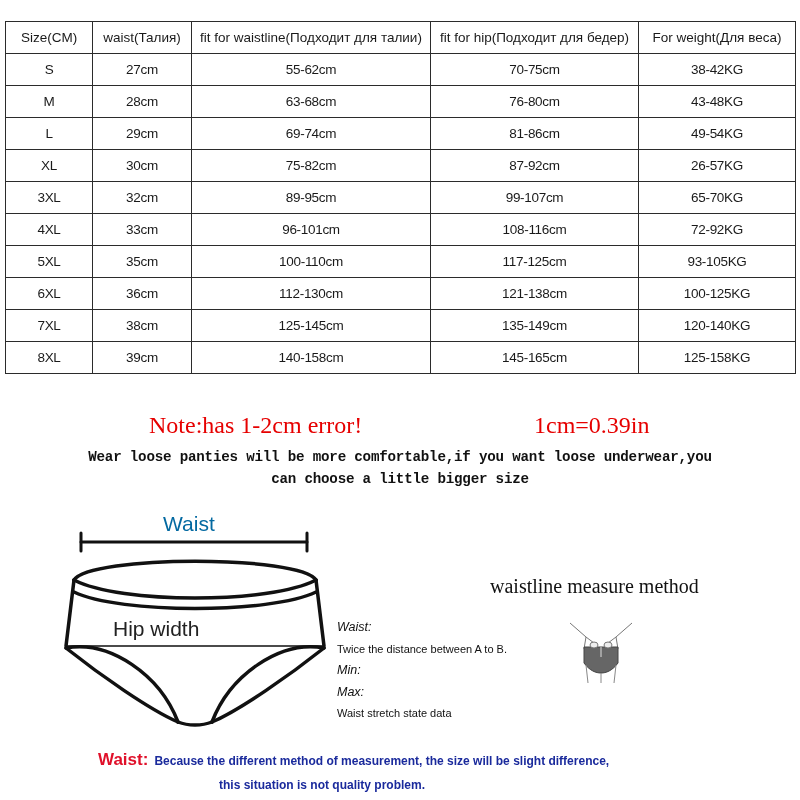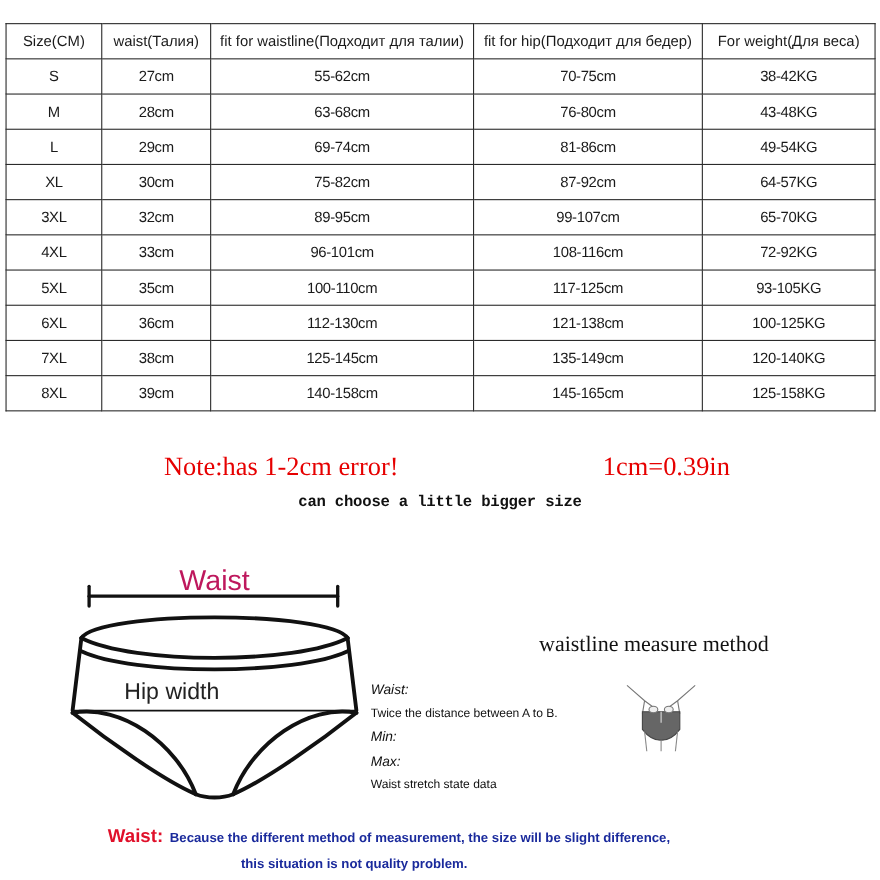--- a/index.html
+++ b/index.html
@@ -3,25 +3,25 @@
 <meta charset="utf-8">
 <style>
   html, body { margin: 0; padding: 0; background: #ffffff; }
   body { width: 800px; height: 800px; position: relative; overflow: hidden; font-family: "Liberation Sans", sans-serif; color: #1a1a1a; }
   .size-table { position: absolute; left: 5px; top: 21px; width: 790px; border-collapse: collapse; table-layout: fixed; }
   .size-table th, .size-table td { border: 1.5px solid #2b2b2b; text-align: center; font-weight: normal; padding: 0; height: 31px; }
   .size-table th { font-size: 13.5px; height: 31px; }
   .size-table td { font-size: 13.5px; font-family: "Liberation Sans Narrow", "Liberation Sans", sans-serif; letter-spacing: -0.3px; }
   .note-red { position: absolute; left: 0; top: 412px; width: 800px; font-family: "Liberation Serif", serif; color: #e60000; font-size: 24px; }
   .note-red .a { position: absolute; left: 121px; top: 0; margin-left: 28px; }
-  .note-red .b { position: absolute; left: 548px; top: 0; font-family: Liberation Serif, serif; }
+  .note-red .b { position: absolute; left: 534px; top: 0; font-family: Liberation Serif, serif; }
   .note-black { position: absolute; left: 0; top: 446px; width: 800px; text-align: center; font-family: "Liberation Mono", monospace; font-size: 14.2px; font-weight: bold; line-height: 22px; color: #111; letter-spacing: -0.2px; }
   .diagram { position: absolute; left: 50px; top: 500px; width: 290px; height: 240px; }
   .diagram svg { position: absolute; left: 0; top: 0; }
-  .waist-label { position: absolute; left: 163px; top: 512px; font-size: 26px; color: #be185d; }
+  .waist-label { position: absolute; left: 163px; top: 512px; font-size: 21px; color: #0369a1; }
   .hip-label { position: absolute; left: 113px; top: 617px; font-size: 21px; color: #222; }
   .measure-title { position: absolute; left: 490px; top: 575px; font-family: "Liberation Serif", serif; font-size: 20px; color: #111; }
   .measure-notes { position: absolute; left: 337px; top: 617px; font-size: 11px; color: #111; }
   .measure-notes div { height: 21.5px; line-height: 21.5px; white-space: nowrap; }
   .measure-notes .h { font-size: 12.5px; font-style: italic; }
   .figure { position: absolute; left: 568px; top: 619px; width: 66px; height: 66px; }
   .notice { position: absolute; left: 0; top: 750px; width: 800px; }
   .notice .n1 { position: absolute; left: 98px; top: 0; white-space: nowrap; }
   .notice .lbl { color: #e0102a; font-size: 17px; font-weight: bold; }
   .notice .txt { color: #1a2a9c; font-size: 12px; font-weight: bold; margin-left: 6px; }
@@ -67,21 +67,21 @@
         <td>29cm</td>
         <td>69-74cm</td>
         <td>81-86cm</td>
         <td>49-54KG</td>
       </tr>
     <tr>
         <td>XL</td>
         <td>30cm</td>
         <td>75-82cm</td>
         <td>87-92cm</td>
-        <td>64-57KG</td>
+        <td>26-57KG</td>
       </tr>
     <tr>
         <td>3XL</td>
         <td>32cm</td>
         <td>89-95cm</td>
         <td>99-107cm</td>
         <td>65-70KG</td>
       </tr>
     <tr>
         <td>4XL</td>
@@ -120,20 +120,21 @@
       </tr>
   </tbody>
 </table>
 
 <div class="note-red">
   <span class="a">Note:has 1-2cm error!</span>
   <span class="b">1cm=0.39in</span>
 </div>
 
 <div class="note-black">
+  <div>Wear loose panties will be more comfortable,if you want loose underwear,you</div>
   <div>can choose a little bigger size</div>
 </div>
 
 <div class="diagram">
   <svg width="290" height="240" viewBox="0 0 290 240">
     <g fill="none" stroke="#111" stroke-linecap="round">
 
       <line x1="31" y1="42" x2="257" y2="42" stroke-width="3"></line>
       <line x1="31" y1="33" x2="31" y2="51" stroke-width="3"></line>
       <line x1="257" y1="33" x2="257" y2="51" stroke-width="3"></line>

